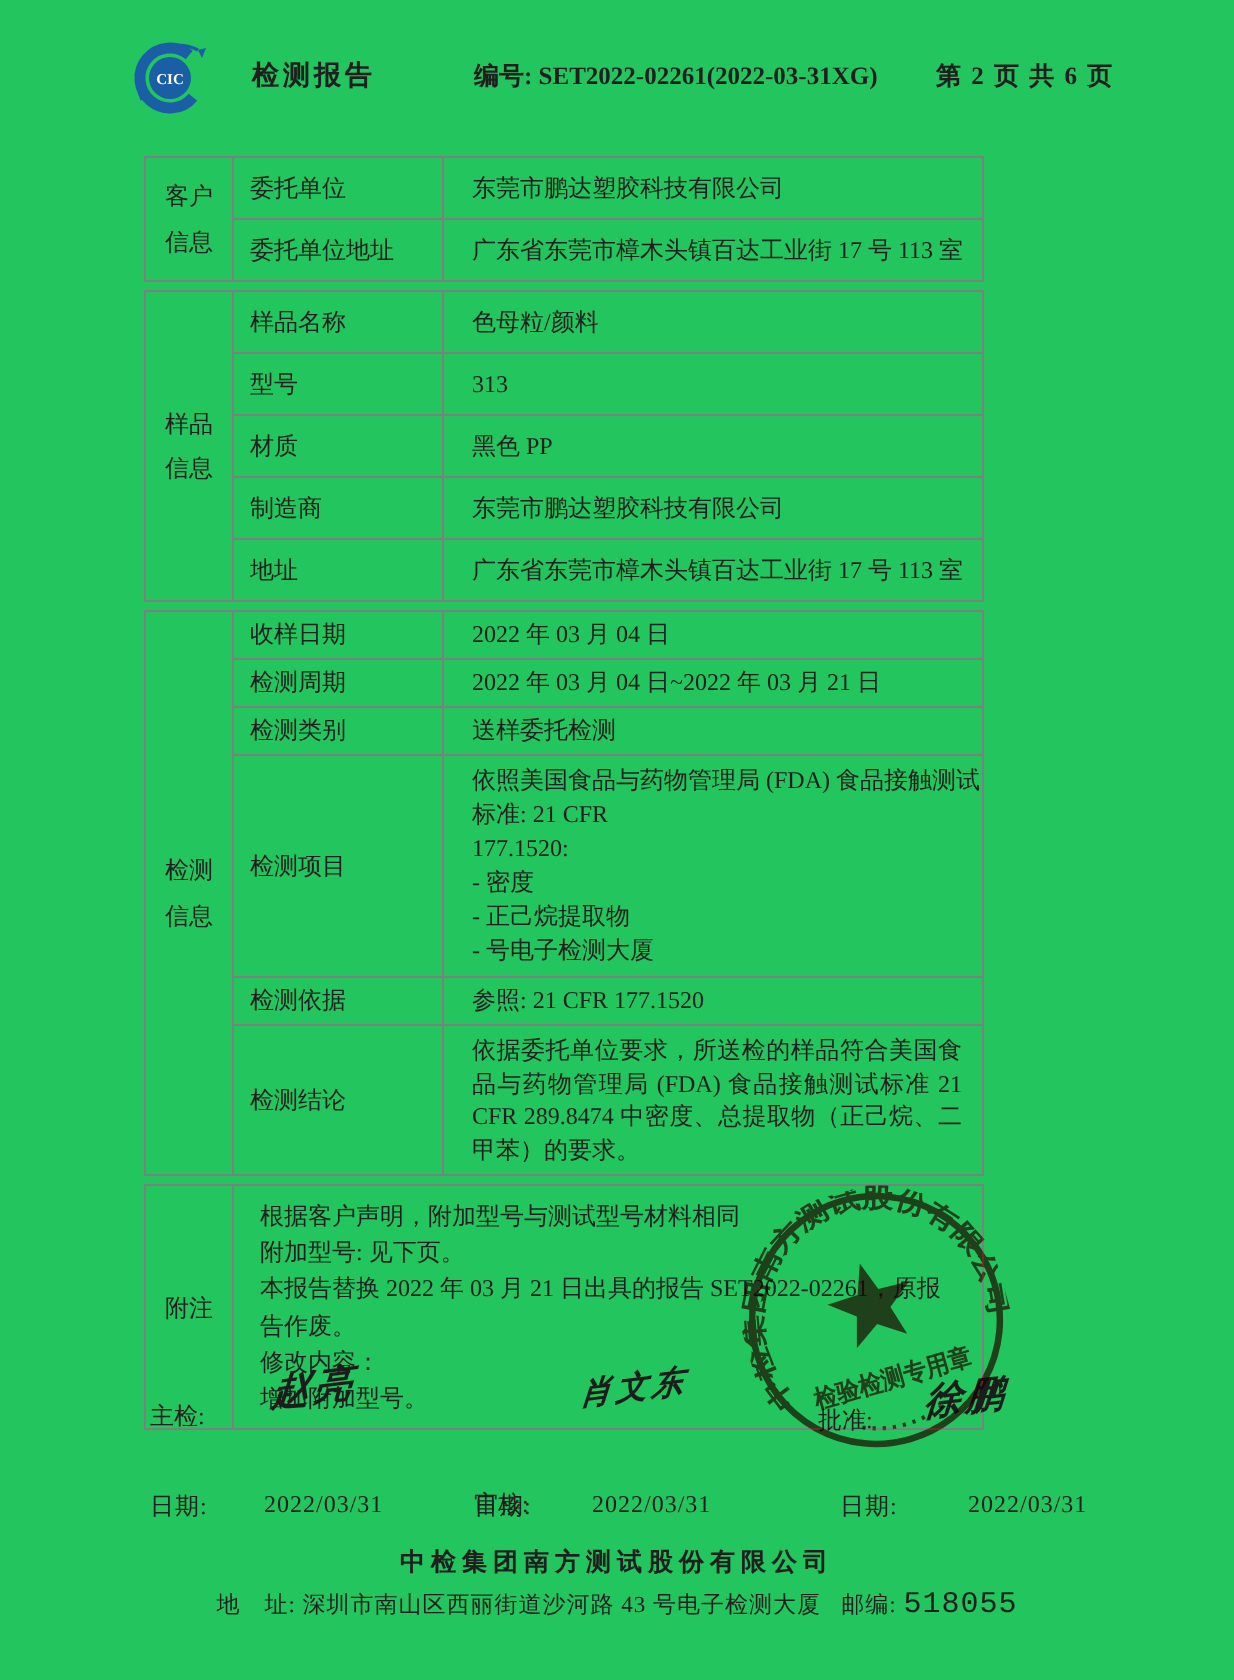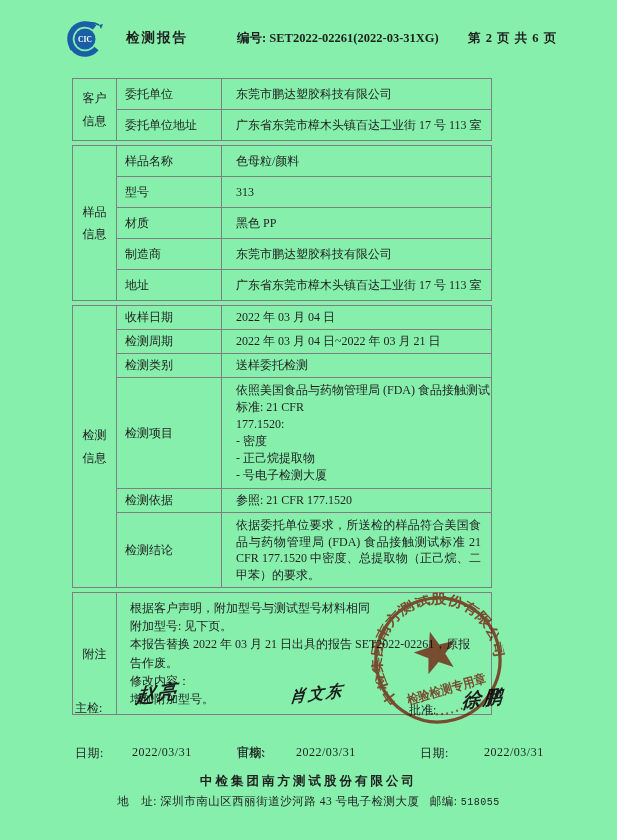--- a/index.html
+++ b/index.html
@@ -1,18 +1,18 @@
 <!DOCTYPE html>
 <html><head>
 <meta charset="utf-8">
 <style>
   * { margin:0; padding:0; box-sizing:border-box; }
   html,body { background:#fff; }
   .page {
-    position:relative; width:617px; height:840px; background:#86efac;
+    position:relative; width:617px; height:840px; background:#22c55e;
     font-family:"Liberation Serif","DejaVu Serif",serif;
     color:#1f1f1f; overflow:hidden;
   }
   
   .hdr-logo { position:absolute; left:63px; top:16px; width:44px; height:44px; }
   .hdr-title { position:absolute; left:126px; top:29px; font-size:13.5px; font-weight:bold; letter-spacing:2px; }
   .hdr-no { position:absolute; left:237px; top:30px; font-size:12.5px; font-weight:bold; }
   .hdr-page { position:absolute; left:468px; top:30px; font-size:12.5px; font-weight:bold; letter-spacing:1px; }
   
   .tables { position:absolute; left:72px; top:78px; width:420px; }
@@ -43,21 +43,21 @@
     transform:rotate(-16deg); opacity:0.88; mix-blend-mode:multiply; pointer-events:none;
   }
   
   .footer { position:absolute; left:0; top:773px; width:617px; text-align:center; }
   .f-co { font-size:12.5px; font-weight:bold; letter-spacing:3px; }
   .f-line { font-size:11.5px; margin-top:4px; letter-spacing:0.5px; }
   .f-link {
     color:#0000cc; text-decoration:underline;
     font-family:"Liberation Mono","DejaVu Sans Mono",monospace; font-size:11px;
   }
-  .f-mono { font-family:"Liberation Mono","DejaVu Sans Mono",monospace; font-size:10px; }
+  .f-mono { font-family:"Liberation Mono","DejaVu Sans Mono",monospace; font-size:15px; }
 </style>
 </head>
 <body>
 
 <div class="page">
 
   <svg class="hdr-logo" viewBox="0 0 44 44" aria-hidden="true">
     <path d="M 31.6,11.5 A 15,15 0 1 0 33.5,32.6" fill="none" stroke="#1a5fa5" stroke-width="5.5"></path>
     <path d="M 8,34 A 20,20 0 0 1 36,9" fill="none" stroke="#1a5fa5" stroke-width="1.6"></path>
     <path d="M 36,9 l 4,-1 -2,5 z" fill="#1a5fa5"></path>
@@ -152,21 +152,21 @@
           <div>- 正己烷提取物</div>
           <div>- 号电子检测大厦</div>
         </td>
       </tr>
       <tr class="r24">
         <td class="l">检测依据</td>
         <td class="v">参照: 21 CFR 177.1520</td>
       </tr>
       <tr>
         <td class="l">检测结论</td>
-        <td class="concl">依据委托单位要求，所送检的样品符合美国食品与药物管理局 (FDA) 食品接触测试标准 21 CFR 177.1520 中密度、总提取物（正己烷、二甲苯）的要求。</td>
+        <td class="concl">依据委托单位要求，所送检的样品符合美国食品与药物管理局 (FDA) 食品接触测试标准 21 CFR 289.8474 中密度、总提取物（正己烷、二甲苯）的要求。</td>
       </tr>
     </tbody>
       </table>
 
     <table class="sec">
       <colgroup>
           <col style="width:44px">
           <col>
         </colgroup>
       <tbody>

